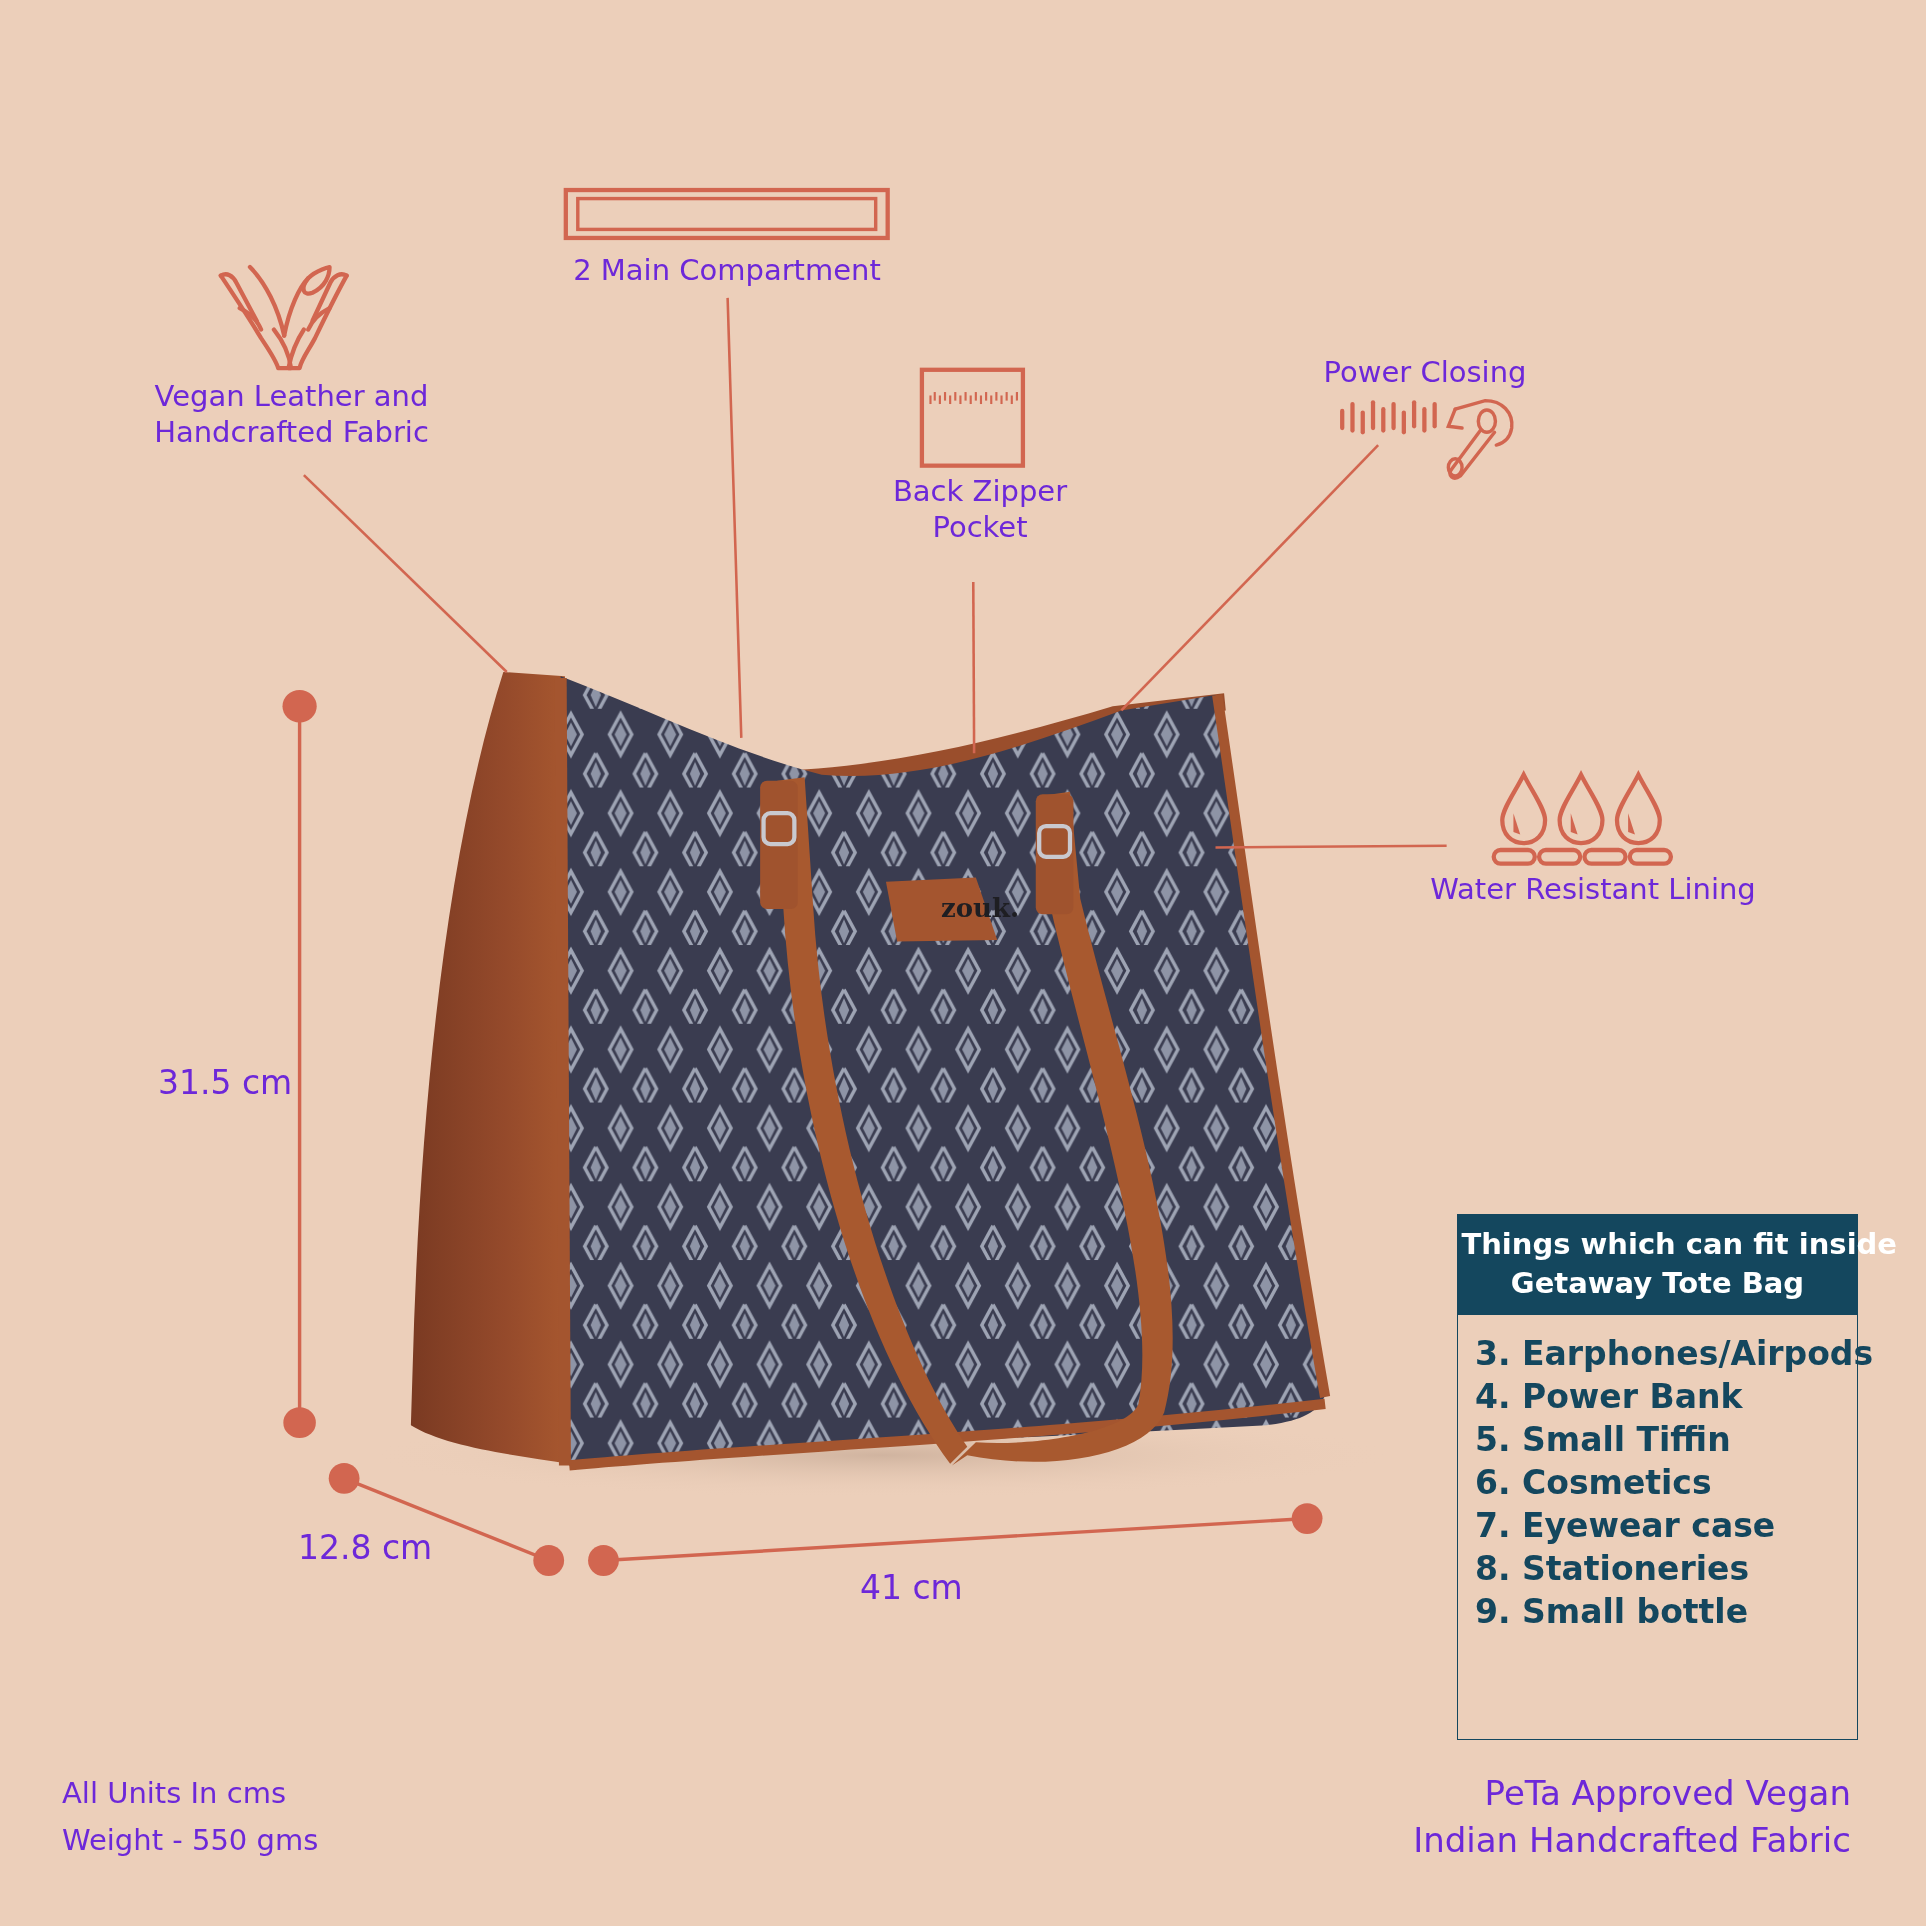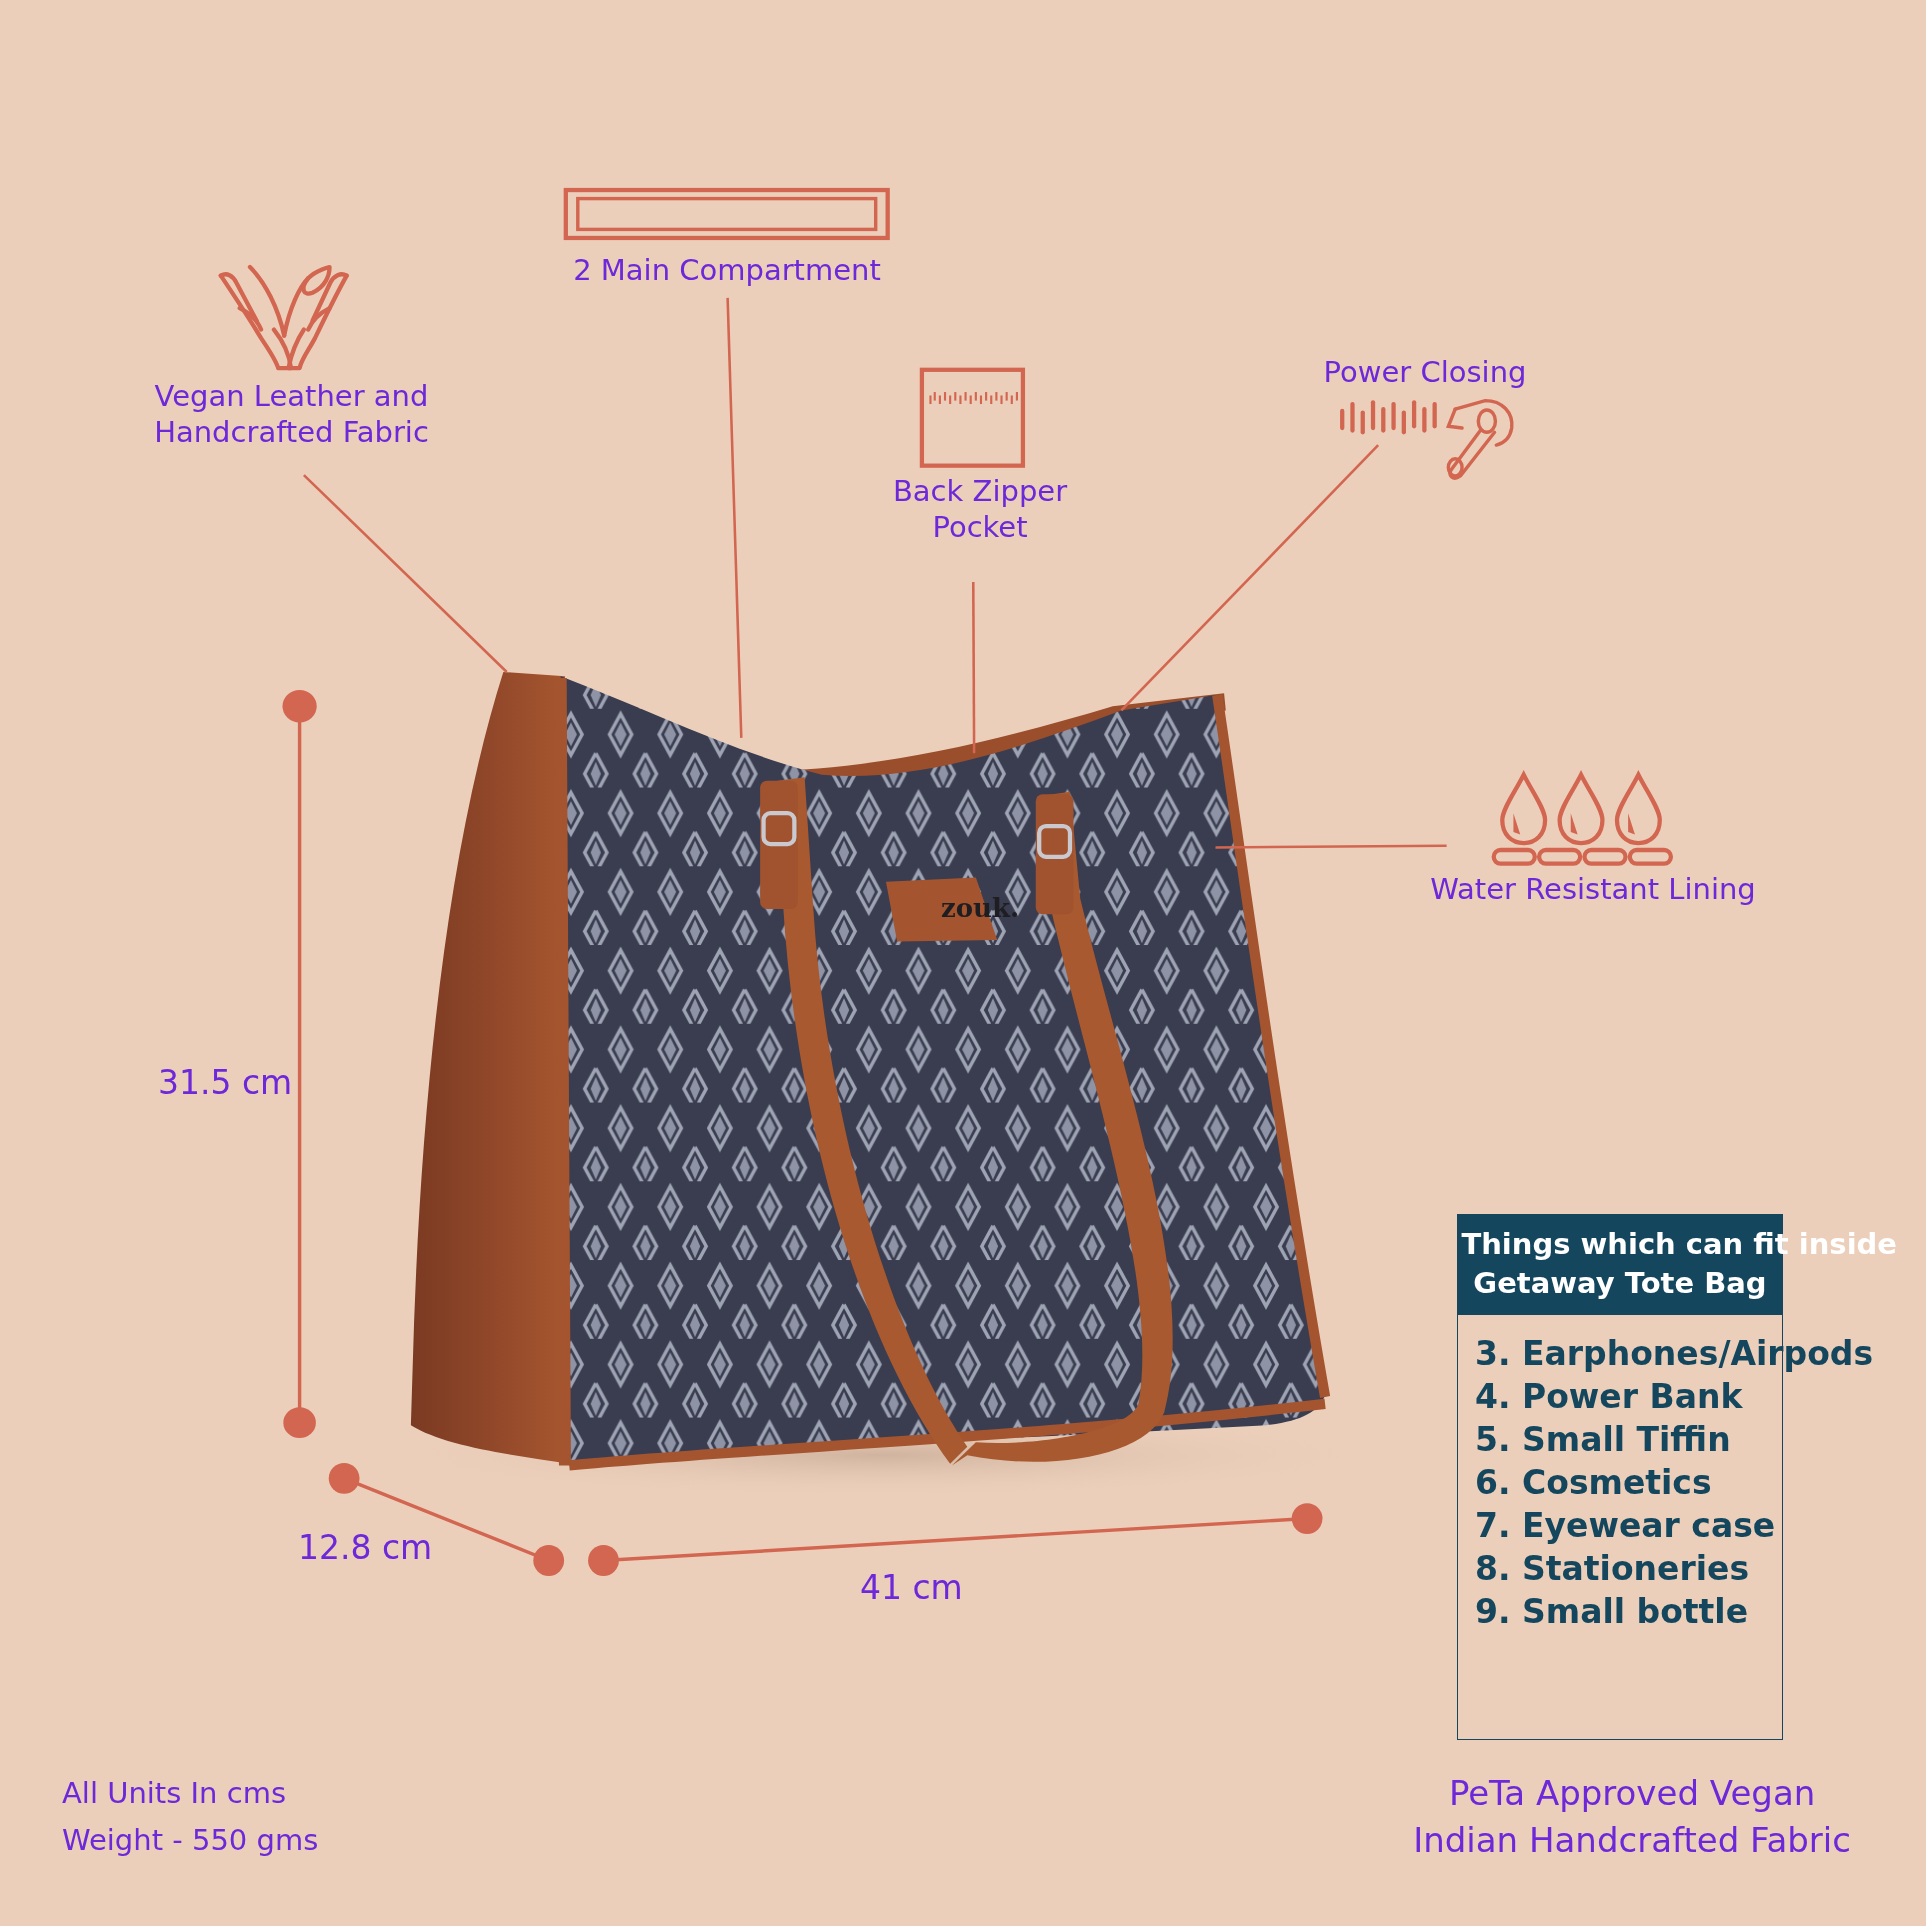--- a/index.html
+++ b/index.html
@@ -11,34 +11,34 @@
     color: #14475e;
   }
   .label {
     position: absolute; font-weight: normal; color: #6d28d9;
     text-align: center; white-space: nowrap; line-height: 1.25;
   }
   .f34 { font-size: 29px; }
   .f38 { font-size: 33px; }
   svg.overlay { position: absolute; left: 0; top: 0; }
   .fit-box {
-    position: absolute; left: 1457px; top: 1214px; width: 326px; height: 526px;
+    position: absolute; left: 1457px; top: 1214px; width: 401px; height: 526px;
     border: 1.7px solid #14475e; box-sizing: border-box; background: transparent;
   }
   .fit-header {
     background: #14475e; color: #ffffff; text-align: center;
     font-weight: bold; font-size: 29px; line-height: 39px; padding: 10.3px 3.4px 12px 3.4px;
     white-space: nowrap;
   }
   .fit-list { list-style: none; margin: 0; padding: 17px 0 0 17px; }
   .fit-list li {
     font-size: 33px; font-weight: bold; color: #14475e; line-height: 43px; white-space: nowrap;
   }
   .footer-left { left: 62px; top: 1770px; text-align: left; font-size: 29px; line-height: 47px; }
-  .footer-right { right: 75px; top: 1770px; font-size: 34px; line-height: 47px; }
+  .footer-right { right: 75px; top: 1770px; text-align: right; font-size: 34px; line-height: 47px; }
 </style>
 </head>
 <body>
 
 <svg class="overlay" width="1926" height="1926" viewBox="0 0 2250 2250">
   <defs>
     <pattern id="ikat" x="0" y="0" width="58" height="92" patternUnits="userSpaceOnUse">
       <rect width="58" height="92" fill="#3a3c50"></rect>
       <path d="M29 6 L42 30 L29 54 L16 30 Z" fill="none" stroke="#9ea4b4" stroke-width="4"></path>
       <path d="M29 16 L36 30 L29 44 L22 30 Z" fill="#8e94a6"></path>

